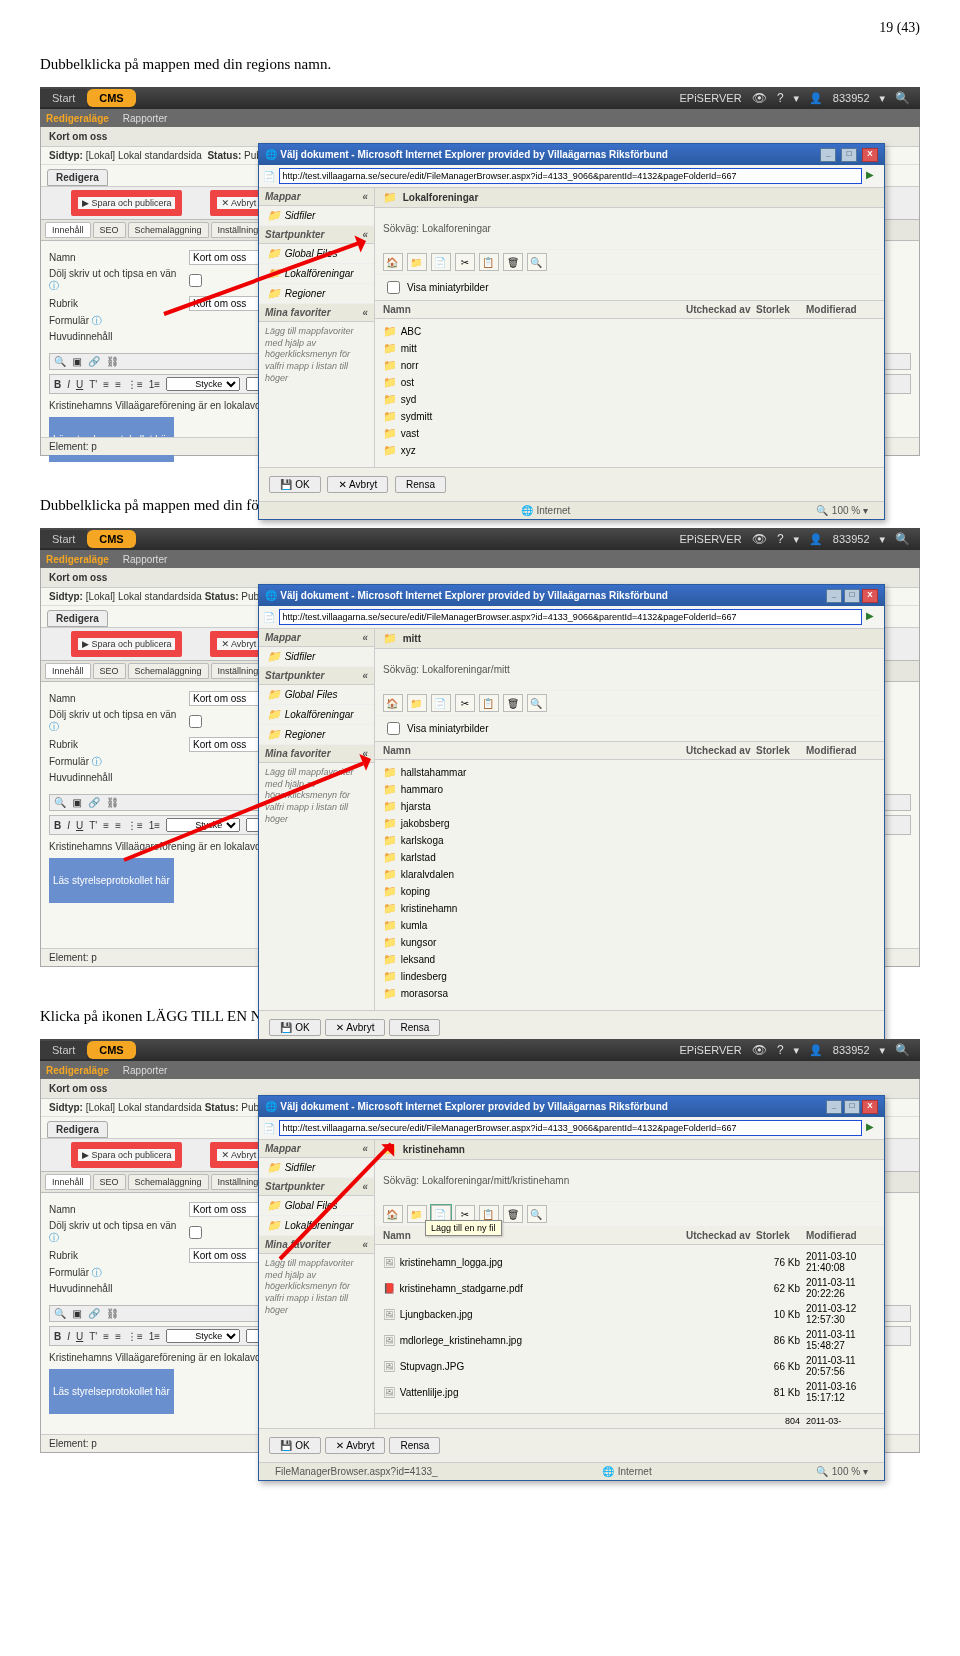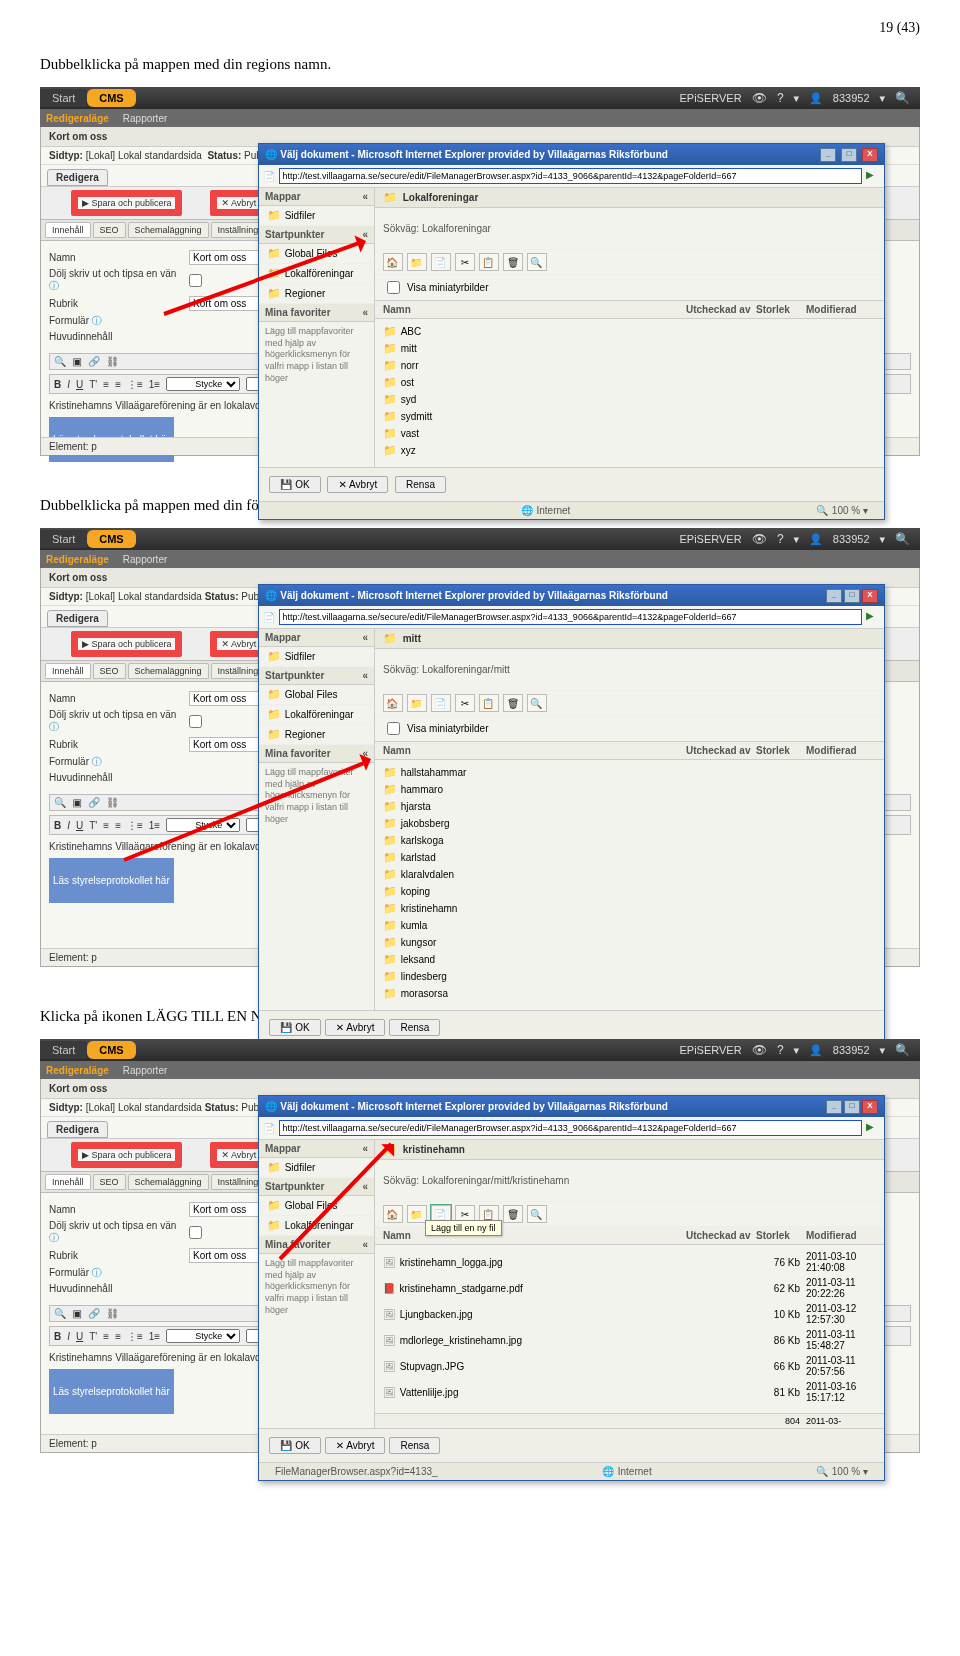--- a/index.html
+++ b/index.html
@@ -36,21 +36,21 @@
   .editor .footer { position:absolute; bottom:0; left:0; right:0; border-top:1px solid #ccc; padding:3px 8px; background:#efefe7; }
   
   .dialog { position:absolute; left:218px; top:56px; width:625px; background:#f3f3ed; border:1px solid #2a5aa0; box-shadow:2px 3px 6px rgba(0,0,0,.3); font:10px Arial; }
   .dialog .dtitle { background:linear-gradient(#3a6fc8,#2a5aa0); color:#fff; padding:3px 6px; display:flex; align-items:center; justify-content:space-between; font-weight:bold; }
   .dialog .dtitle .wbtns span { display:inline-block; width:14px; height:12px; background:#bcd; border:1px solid #579; margin-left:2px; text-align:center; line-height:10px; font-size:8px; color:#235; }
   .dialog .dtitle .wbtns .close { background:#d55; color:#fff; border-color:#a33; }
   .dialog .addr { background:#f4f4f0; border-bottom:1px solid #ccc; padding:3px 4px; display:flex; align-items:center; gap:4px; }
   .dialog .addr input { flex:1; border:1px solid #1d4ed8; font:9px Arial; padding:2px; }
   .dialog .addr .go { width:14px;height:14px;color:#2a7a2a; }
   .dialog .body { display:flex; }
-  .dialog .left { width:115px; border-right:1px solid #ccc; }
+  .dialog .left { width:115px; border-right:1px solid #ccc;font-style:italic; }
   .dialog .left .sec { background:#e8e8dc; border-bottom:1px solid #ccc; padding:3px 6px; display:flex; justify-content:space-between; align-items:center; font-weight:bold; color:#555; }
   .dialog .left .item { padding:3px 4px 3px 8px; border-bottom:1px solid #eee; display:flex; align-items:center; gap:4px; }
   .dialog .left .hint { padding:4px 6px; color:#777; line-height:1.3; font-size:9px; }
   .dialog .right { flex:1; }
   .dialog .right .crumb { background:#e8e8dc; border-bottom:1px solid #ccc; padding:3px 8px; display:flex; align-items:center; gap:6px; font-weight:bold; color:#333; }
   .dialog .right .path { padding:15px 8px; border-bottom:1px solid #eee; color:#555; }
   .dialog .right .icons { padding:3px 8px; border-bottom:1px solid #eee; display:flex; gap:4px; position:relative; }
   .dialog .right .icons .ic { width:18px;height:16px;border:1px solid #bbb;background:#f7f7ef;display:flex;align-items:center;justify-content:center;font-size:10px; }
   .dialog .right .mini { padding:3px 8px; border-bottom:1px solid #ccc; display:flex; align-items:center; gap:4px; }
   .dialog .right .cols { padding:3px 8px; display:flex; border-bottom:1px solid #ccc; background:#efefe7; font-weight:bold; color:#555; }

